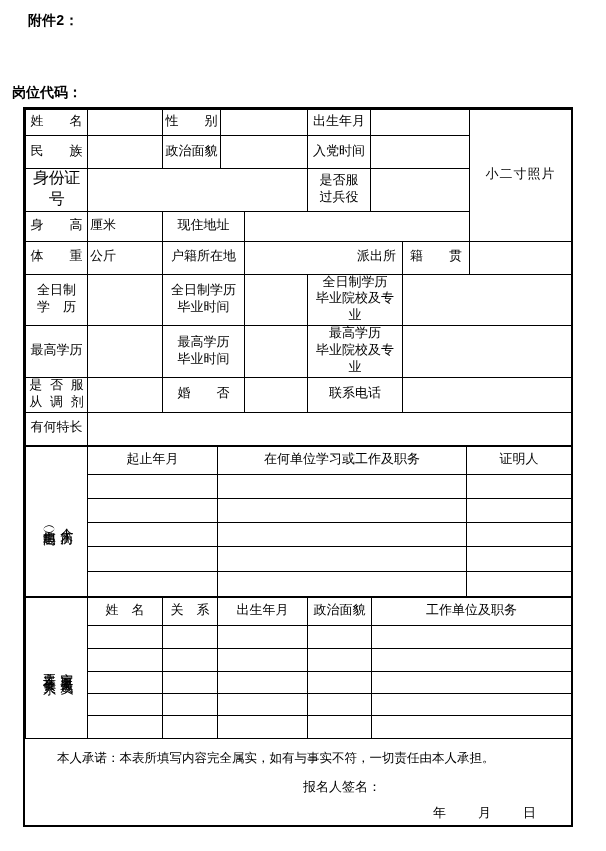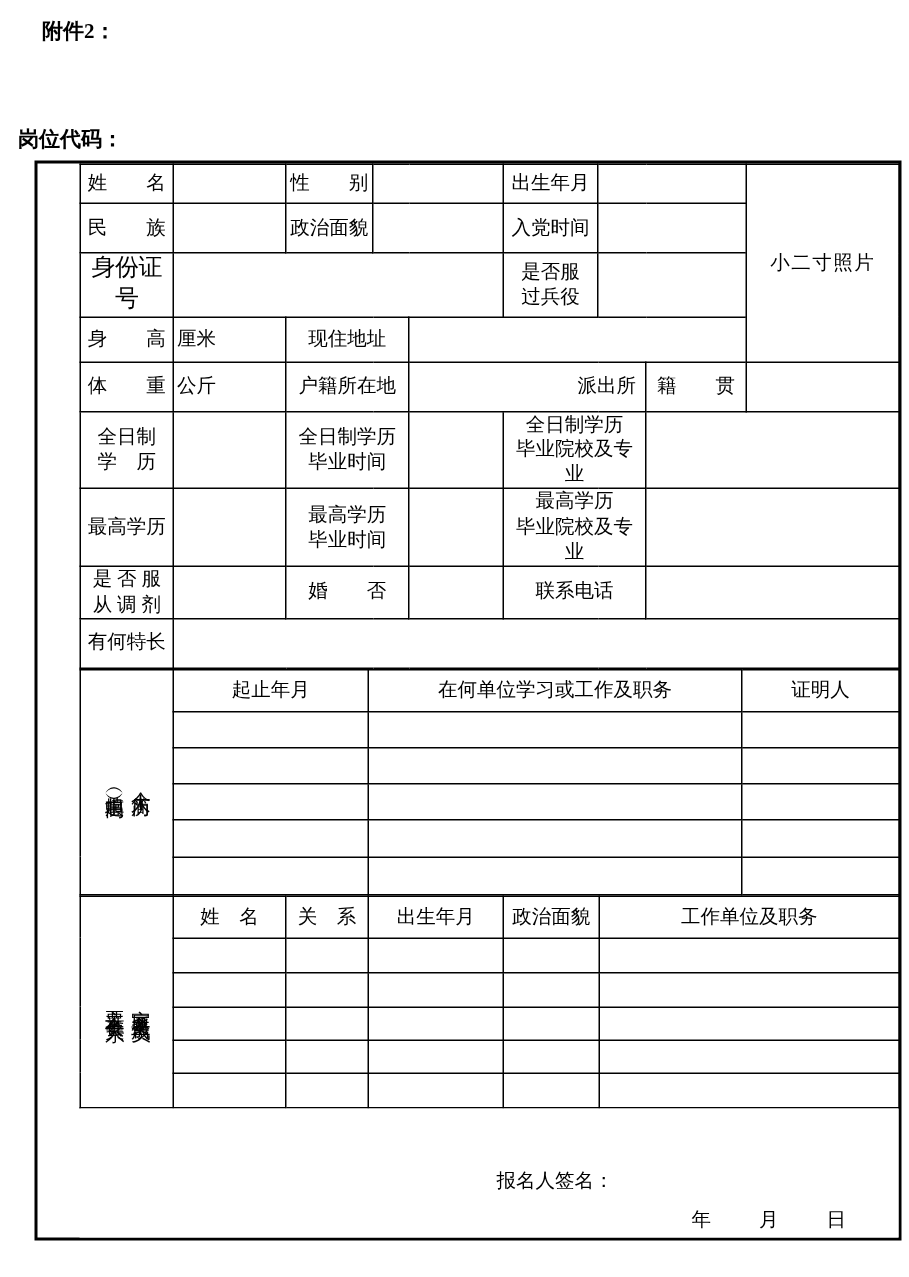--- a/index.html
+++ b/index.html
@@ -1,28 +1,28 @@
 <!DOCTYPE html>
 <html><head>
 <meta charset="utf-8">
 <style>
   html,body { margin:0; padding:0; background:#ffffff; }
   .page {
     position: relative;
     width: 606px; height: 851px;
     background: #ffffff;
-    font-family: Liberation Serif, serif;
+    font-family: Liberation Mono, monospace;
     color: #000;
     overflow: hidden;
   }
   .attachment { position:absolute; left:28px; top:12px; font-size:14px; font-weight:bold; }
   .title { position:absolute; left:0; right:0; top:38px; text-align:center; font-size:19px; font-weight:bold; letter-spacing:1px; }
   .pos-code { position:absolute; left:12px; top:84px; font-size:14px; font-weight:bold; }
 
-  .form { position:absolute; left:23px; top:107px; width:546px; border:2px solid #000; background:#fff;padding-left:28px; }
+  .form { position:absolute; left:23px; top:107px; width:546px; border:2px solid #000; background:#fff; }
 
   table { border-collapse:collapse; table-layout:fixed; width:546px; }
   td {
     border:1px solid #000;
     padding:0 2px;
     font-size:13px;
     text-align:center;
     vertical-align:middle;
     line-height:1.3;
     white-space:pre-line;
@@ -259,19 +259,20 @@
             <td></td>
             <td></td>
             <td></td>
             <td></td>
             <td></td>
           </tr>
         </tbody>
     </table>
 
     <div class="decl">
+      <div class="decl-text">本人承诺：本表所填写内容完全属实，如有与事实不符，一切责任由本人承担。</div>
       <div class="sign-line">报名人签名：</div>
       <div class="date-line">年　　月　　日</div>
     </div>
   </div>
 
 
 </div>
 
 </body></html>

